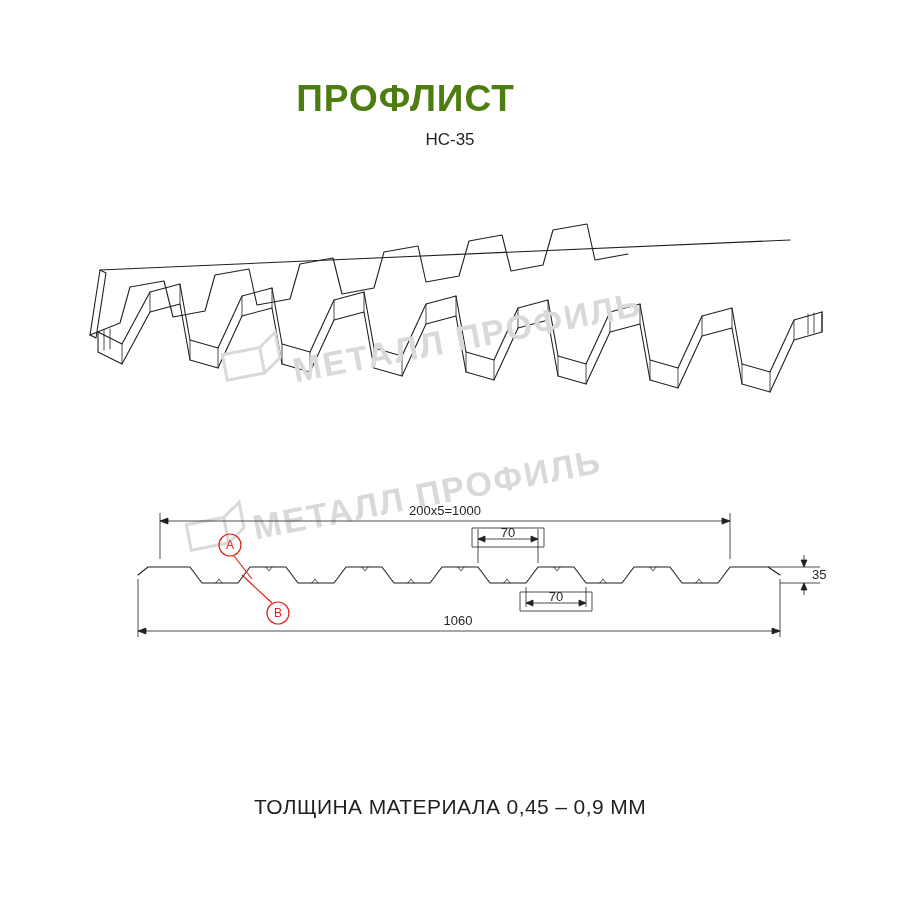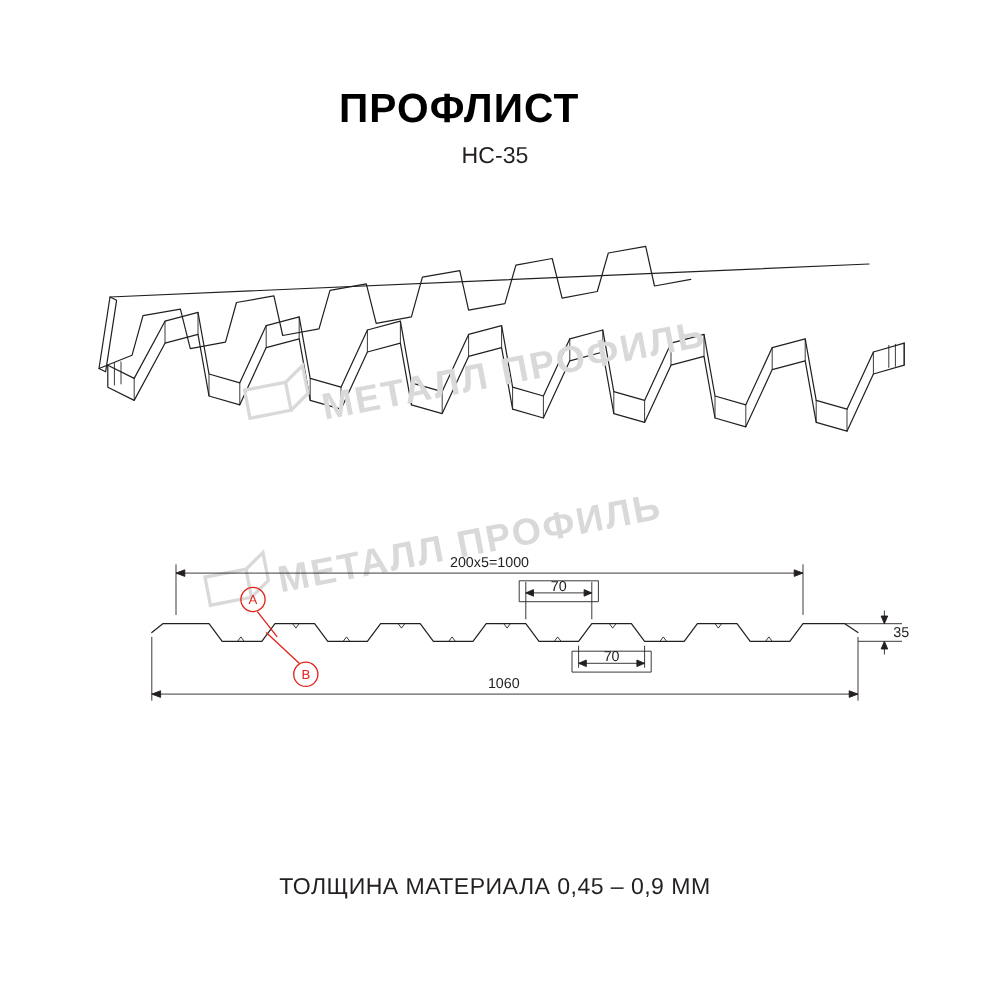--- a/index.html
+++ b/index.html
@@ -16,35 +16,35 @@
     overflow: hidden;
   }
   .page {
     position: relative;
     width: 900px;
     height: 900px;
   }
   .title {
     position: absolute;
     top: 78px;
-    left: 16px;
+    left: 4px;
     width: 803px;
     text-align: center;
     font-size: 37px;
     font-weight: bold;
     letter-spacing: 1px;
-    color: #000000;
+    color: #4d7c0f;
   }
   .subtitle {
     position: absolute;
     top: 130px;
     left: 0;
     width: 900px;
     text-align: center;
-    font-size: 21px;
+    font-size: 17px;
     color: #231f20;
   }
   .footer-note {
     position: absolute;
     top: 795px;
     left: 0;
     width: 900px;
     text-align: center;
     font-size: 21px;
     letter-spacing: 0.4px;

